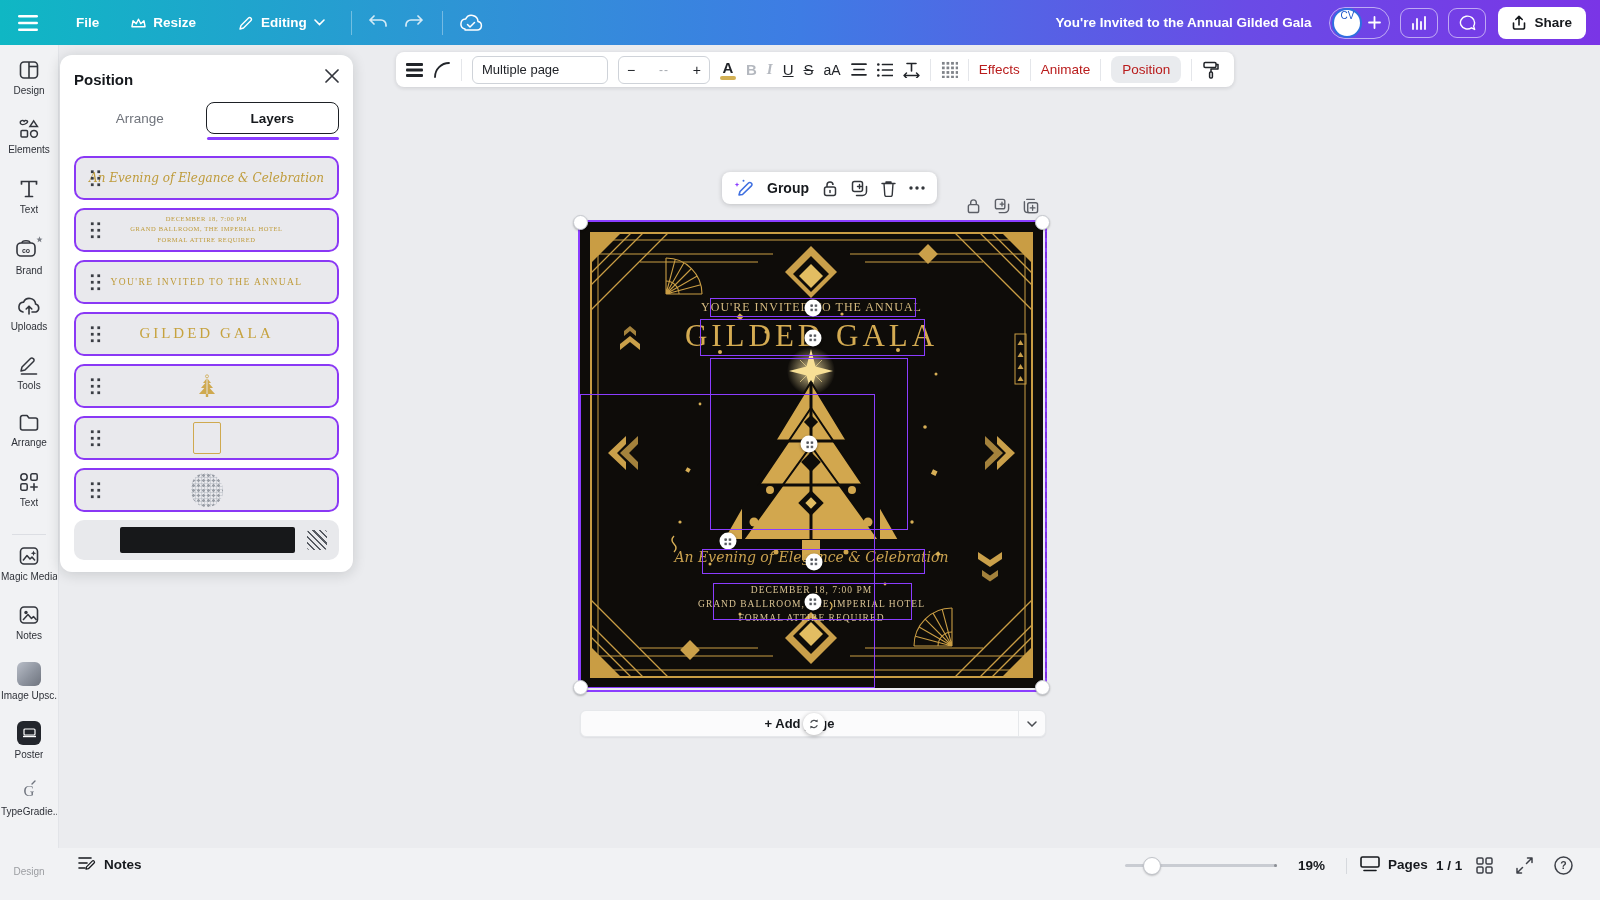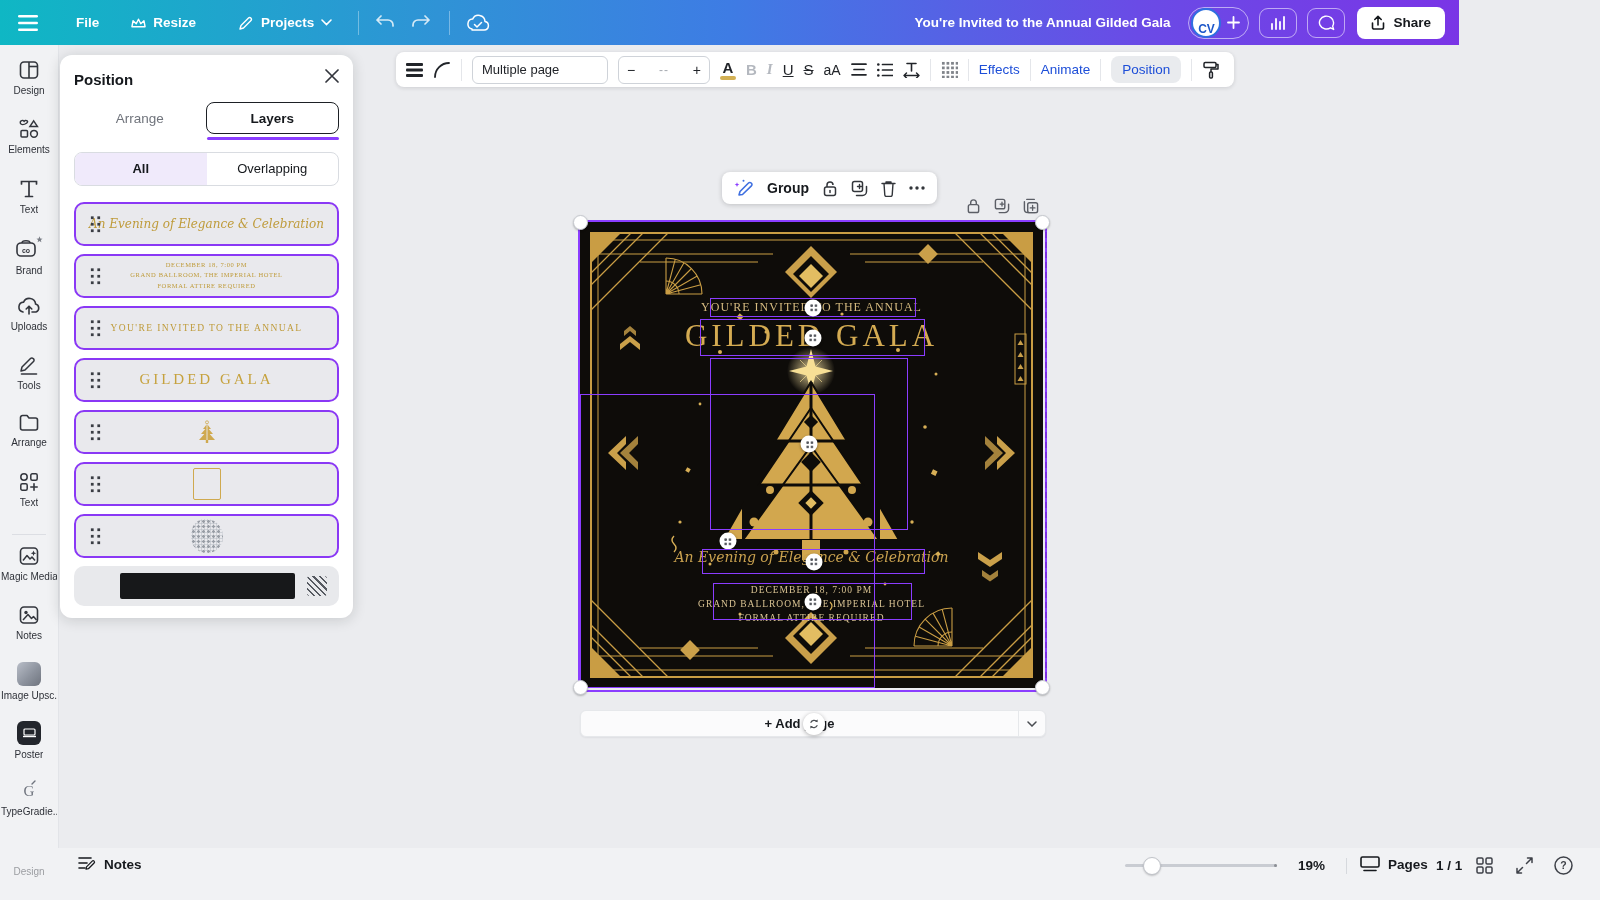--- a/index.html
+++ b/index.html
@@ -2,31 +2,31 @@
 <html><head>
 <meta charset="utf-8">
 <style>
   html,body{margin:0;padding:0;background:#dfe1e5;}
   #stage{position:relative;width:1600px;height:900px;overflow:hidden;
     font-family:"Liberation Sans",sans-serif;background:#ebecef;
     -webkit-font-smoothing:antialiased;}
   svg{display:block;}
 
   
-  #topbar{position:absolute;left:0;top:0;width:1459px;height:45px;
+  #topbar{position:absolute;left:0;top:0;width:1600px;height:45px;
     background:linear-gradient(90deg,#0fb7c4 0%,#2f93d6 30%,#3e7ce4 50%,#6a4be6 78%,#7a35e6 100%);
     display:flex;align-items:center;color:#fff;}
   .tb-item{display:flex;align-items:center;gap:7px;font-size:13.5px;font-weight:700;color:#fff;cursor:pointer;}
   .tb-sep{width:1px;height:24px;background:rgba(255,255,255,.35);}
   .pillbtn{display:flex;align-items:center;justify-content:center;border:1.5px solid rgba(255,255,255,.55);border-radius:9px;}
   #share-btn{display:flex;align-items:center;gap:8px;background:#fff;color:#16191d;
     font-size:13.5px;font-weight:700;border-radius:8px;height:32px;padding:0 14px;cursor:pointer;}
   #doc-title{font-size:13.5px;font-weight:700;color:#fff;white-space:nowrap;}
   #avatar{width:26px;height:26px;border-radius:50%;background:#fff;border:2px solid #2f6fe0;
-    display:flex;align-items:flex-end;justify-content:center;color:#1d57c9;font-size:12px;font-weight:700;}
+    display:flex;align-items:flex-start;justify-content:center;color:#1d57c9;font-size:10px;font-weight:400;}
 
   
   #sidebar{position:absolute;left:0;top:45px;width:58px;height:855px;background:#f1f2f4;border-right:1px solid #e2e4e8;}
   .sb-item{position:absolute;left:0;width:58px;display:flex;flex-direction:column;align-items:center;gap:4px;cursor:pointer;color:#33363d;}
   .sb-label{font-size:10px;color:#2e3138;max-width:56px;overflow:hidden;white-space:nowrap;text-align:center;}
   .sb-divider{position:absolute;left:12px;width:34px;height:1px;background:#dcdee3;}
   .appthumb{width:24px;height:24px;border-radius:6px;}
 
   
   #toolbar{position:absolute;left:396px;top:52px;width:838px;height:35px;background:#fff;border-radius:8px;
@@ -35,21 +35,21 @@
   .t-sep{width:1px;height:22px;background:#e4e6ea;}
   #font-box{width:116px;height:26px;border:1px solid #cfd3d9;border-radius:6px;display:flex;align-items:center;
     padding:0 9px;font-size:13px;color:#212429;cursor:pointer;}
   #size-box{width:74px;height:26px;border:1px solid #cfd3d9;border-radius:6px;display:flex;align-items:center;
     justify-content:space-between;padding:0 8px;font-size:14px;color:#212429;cursor:pointer;}
   #size-box .dim{color:#a6aab1;font-size:12px;letter-spacing:1px;}
   .fmt{font-size:15px;font-weight:700;color:#212429;cursor:pointer;}
   .fmt.off{color:#b4b8bf;}
   #color-a{display:flex;flex-direction:column;align-items:center;cursor:pointer;}
   #color-a .bar{width:16px;height:4px;background:#d2b054;border-radius:2px;margin-top:1px;}
-  .t-label{font-size:13.5px;color:#1d4ed8;cursor:pointer;white-space:nowrap;}
+  .t-label{font-size:13.5px;color:#b91c1c;cursor:pointer;white-space:nowrap;}
   .t-label.active{background:#e9ebee;border-radius:8px;padding:6px 11px;font-weight:500;}
   #checker{width:17px;height:17px;cursor:pointer;
     background-image:radial-gradient(circle,#6a6e75 1.6px,transparent 1.8px);background-size:4.6px 4.6px;opacity:.85;}
 
   
   #panel{position:absolute;left:60px;top:55px;width:293px;background:#fff;border-radius:12px;
     box-shadow:0 2px 14px rgba(20,22,26,.16);padding:16px 14px 12px 14px;box-sizing:border-box;}
   #panel-title{font-size:15px;font-weight:700;color:#16191d;}
   #panel-close{position:absolute;right:14px;top:14px;cursor:pointer;color:#33363d;}
   .tabs{display:flex;margin-top:14px;}
@@ -150,21 +150,21 @@
     <div class="tb-item" style="margin-left:32px">
       <svg width="15" height="12" viewBox="0 0 16 12">
           <path d="M1 10 L2.2 3.5 L5.6 6.8 L8 2 L10.4 6.8 L13.8 3.5 L15 10 Z" fill="none" stroke="#fff" stroke-width="1.5" stroke-linejoin="round"></path>
         </svg>
       <span>Resize</span>
     </div>
     <div class="tb-item" style="margin-left:42px">
       <svg width="16" height="16" viewBox="0 0 16 16">
           <path d="M2 14 L3 10.5 L10.5 3 a1.6 1.6 0 0 1 2.3 0 l.2 .2 a1.6 1.6 0 0 1 0 2.3 L5.5 13 Z" fill="none" stroke="#fff" stroke-width="1.4" stroke-linejoin="round"></path>
         </svg>
-      <span>Projects</span>
+      <span>Editing</span>
       <svg width="11" height="7" viewBox="0 0 11 7">
           <path d="M1 1 L5.5 5.5 L10 1" fill="none" stroke="#fff" stroke-width="1.6" stroke-linecap="round"></path>
         </svg>
     </div>
     <div class="tb-sep" style="margin-left:26px"></div>
     <div class="tb-item" style="margin-left:16px;opacity:.8">
       <svg width="20" height="16" viewBox="0 0 20 16">
           <path d="M6 1 L2 5 L6 9 M2 5 H13 a5 5 0 0 1 5 5 v1" fill="none" stroke="#fff" stroke-width="1.7" stroke-linecap="round" stroke-linejoin="round"></path>
         </svg>
     </div>
@@ -411,24 +411,20 @@
     <div id="panel-close">
       <svg width="14" height="14" viewBox="0 0 14 14">
           <path d="M1 1 L13 13 M13 1 L1 13" stroke="#33363d" stroke-width="1.7" stroke-linecap="round"></path>
         </svg>
     </div>
     <div class="tabs">
       <div class="tab inactive">Arrange</div>
       <div class="tab active">Layers</div>
     </div>
     <div class="tab-underline"></div>
-    <div class="subtabs">
-      <div class="subtab active">All</div>
-      <div class="subtab">Overlapping</div>
-    </div>
 
     <div id="layer-list">
       <div class="layer">
         <span class="drag"></span>
         <span class="lt-script">An Evening of Elegance &amp; Celebration</span>
       </div>
       <div class="layer">
         <span class="drag"></span>
         <span class="lt-small">
           <span>DECEMBER 18, 7:00 PM</span><br>

